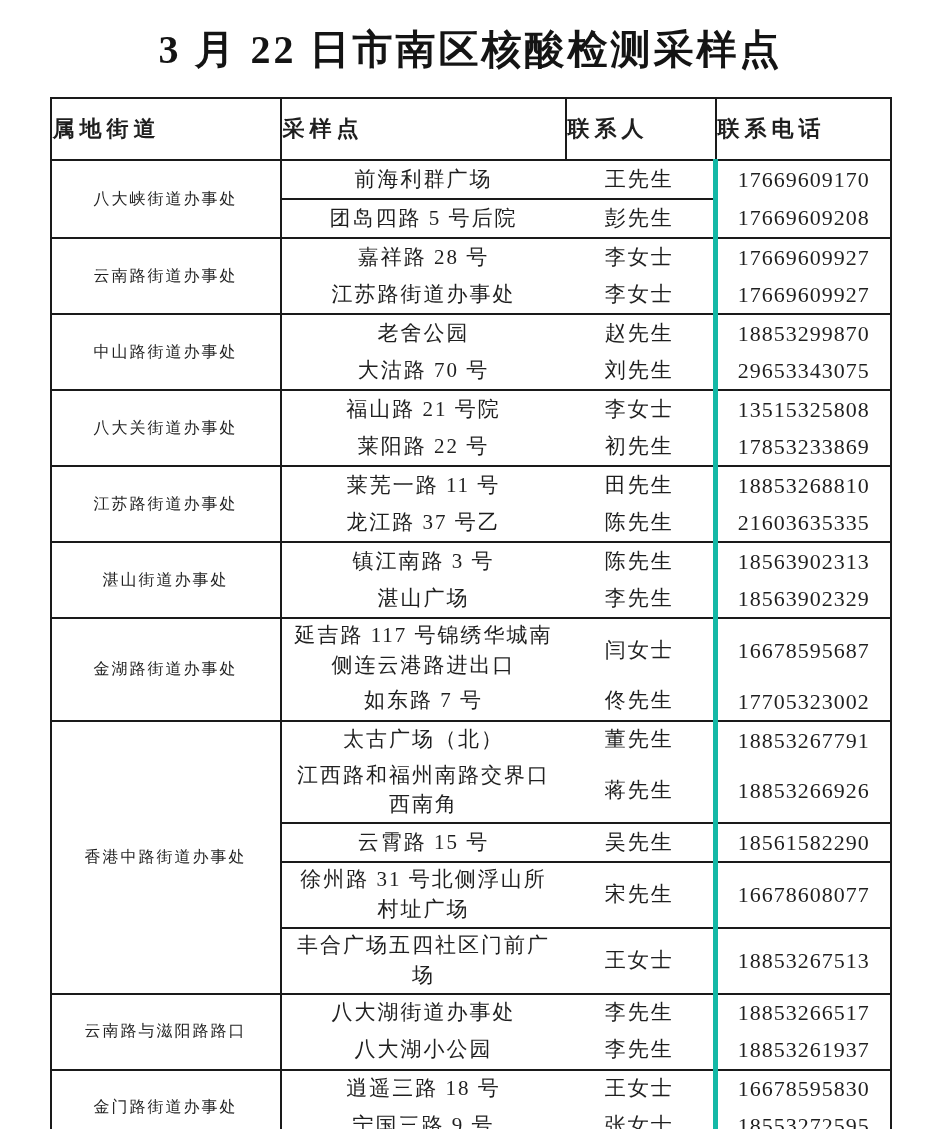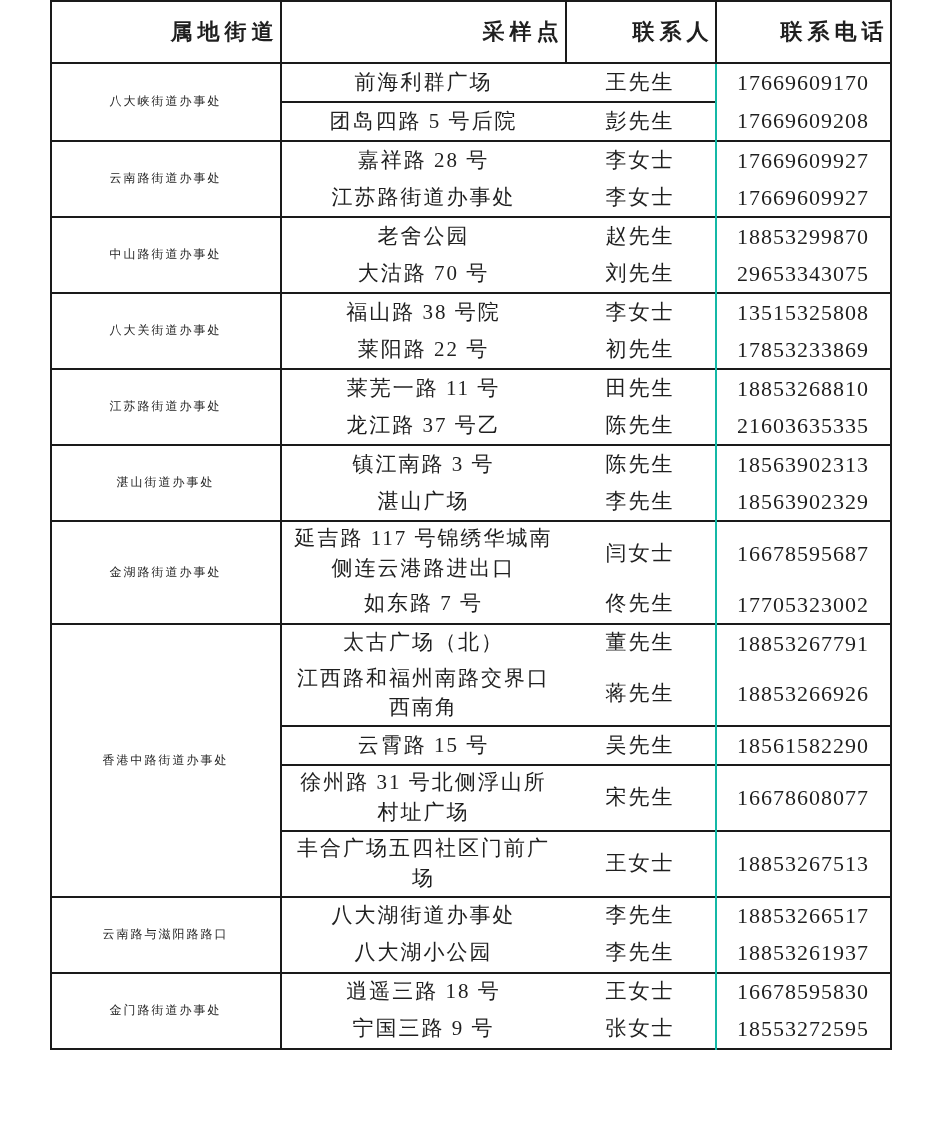--- a/index.html
+++ b/index.html
@@ -32,58 +32,59 @@
   col.c-street { width: 230px; }
   col.c-site   { width: 285px; }
   col.c-contact{ width: 150px; }
   col.c-phone  { width: 175px; }
 
   thead th {
     height: 58px;
     font-size: 22px;
     font-weight: 700;
     letter-spacing: 5px;
-    text-align: right;
+    text-align: left;
     vertical-align: middle;
     border-bottom: 2px solid #1a1a1a;
     background: #ffffff;
   }
   thead th.vline { border-right: 2px solid #1a1a1a; }
 
   tbody td {
     height: 33px;
     font-size: 21px;
     text-align: center;
     vertical-align: middle;
     letter-spacing: 2px;
     padding: 2px 8px;
     line-height: 1.42;
     background: #ffffff;
   }
   td.cell-street {
     border-right: 2px solid #1a1a1a;
     letter-spacing: 2px;
-    font-size: 12px;
+    font-size: 16px;
     text-align: center;
   }
   td.cell-contact {
-    border-right: 2px solid #14b8a6;
+    border-right: 5px solid #14b8a6;
     margin-top: 46px;
   }
   td.cell-phone {
     font-size: 22px;
     letter-spacing: 1px;
   }
   .b-top { border-top: 2px solid #1a1a1a; }
 </style>
 </head>
 <body>
 
 <div class="page">
 
+  <h1 class="page-title">3 月 22 日市南区核酸检测采样点</h1>
 
   <table class="sampling-table">
     <colgroup>
       <col class="c-street">
       <col class="c-site">
       <col class="c-contact">
       <col class="c-phone">
     </colgroup>
     <thead>
       <tr>
@@ -122,21 +123,21 @@
           <td class="cell-contact b-top">赵先生</td>
           <td class="cell-phone b-top">18853299870</td>
         </tr>
         <tr>
           <td class="cell-site">大沽路 70 号</td>
           <td class="cell-contact">刘先生</td>
           <td class="cell-phone">29653343075</td>
         </tr>
         <tr>
           <td class="cell-street b-top" rowspan="2">八大关街道办事处</td>
-          <td class="cell-site b-top">福山路 38 号院</td>
+          <td class="cell-site b-top">福山路 21 号院</td>
           <td class="cell-contact b-top">李女士</td>
           <td class="cell-phone b-top">13515325808</td>
         </tr>
         <tr>
           <td class="cell-site">莱阳路 22 号</td>
           <td class="cell-contact">初先生</td>
           <td class="cell-phone">17853233869</td>
         </tr>
         <tr>
           <td class="cell-street b-top" rowspan="2">江苏路街道办事处</td>

